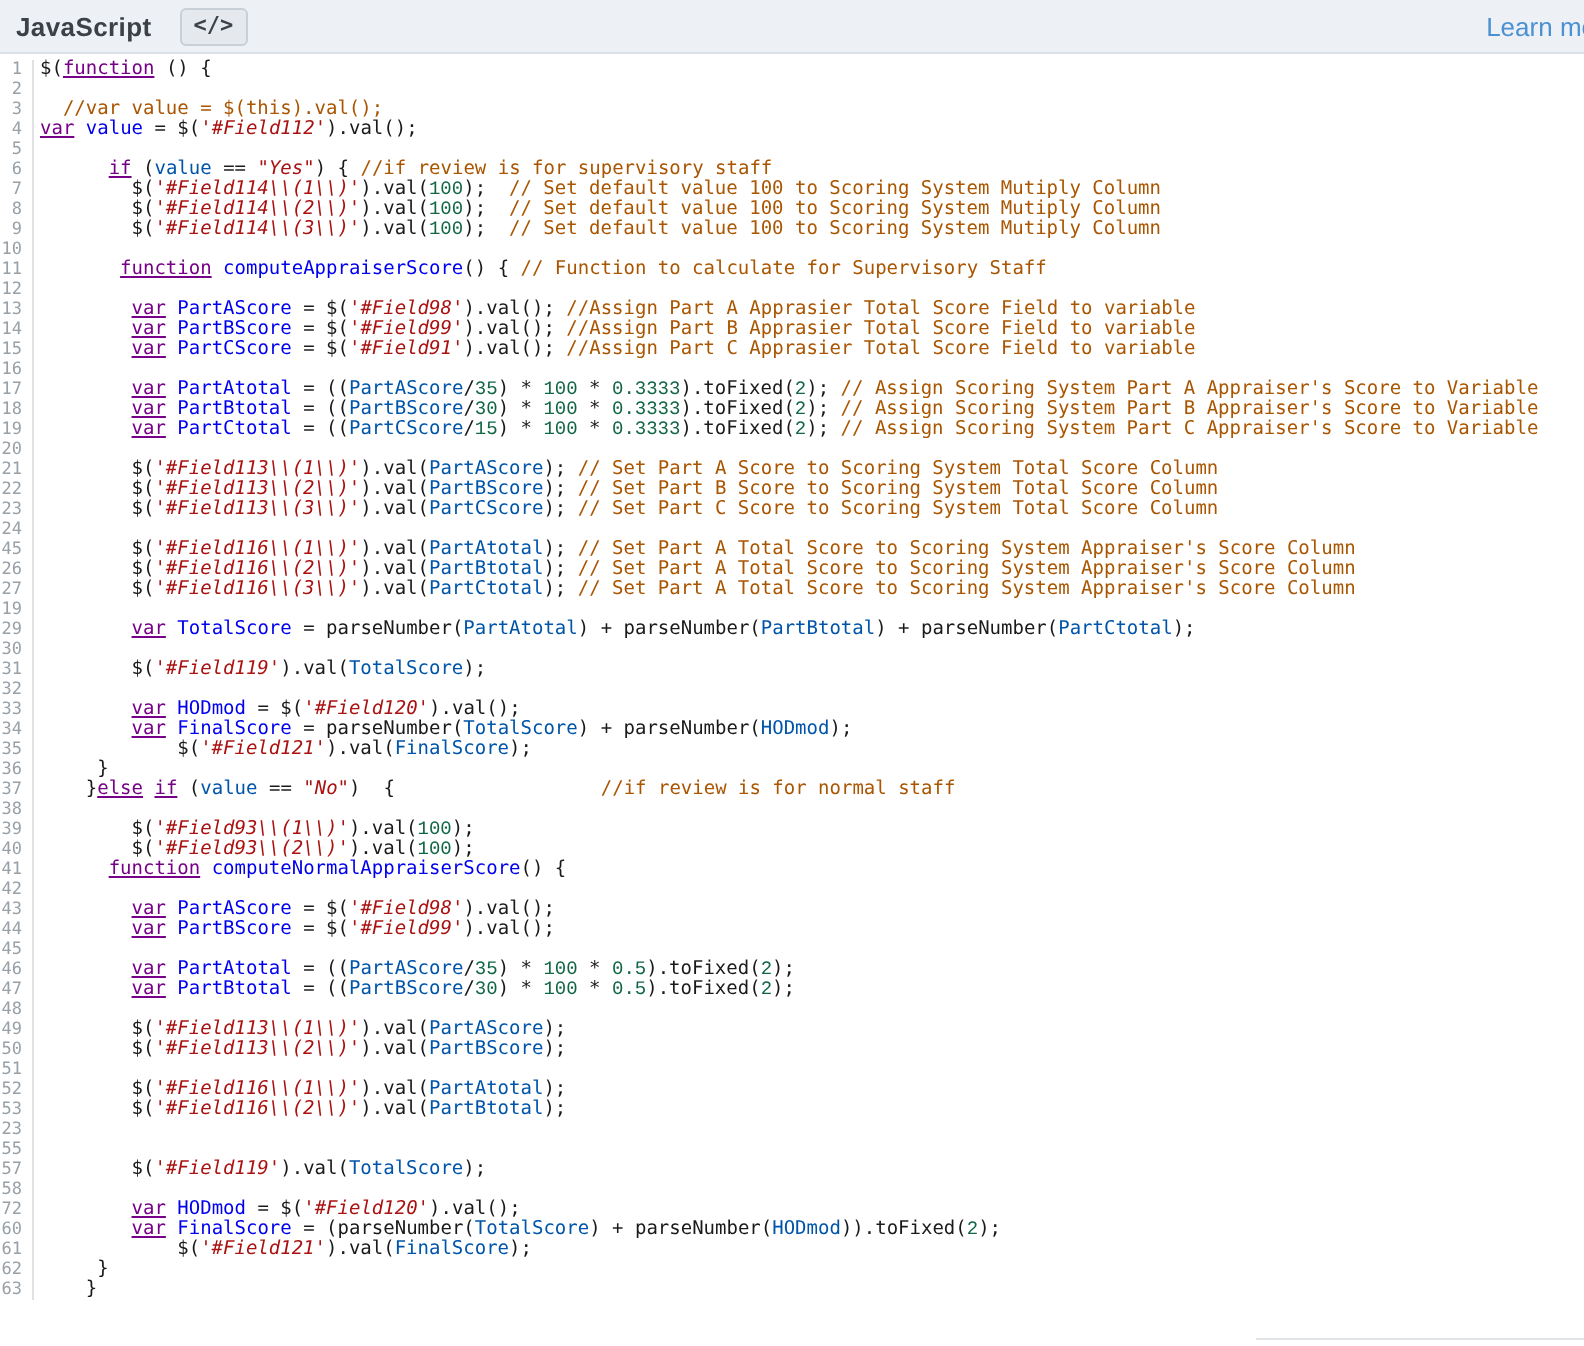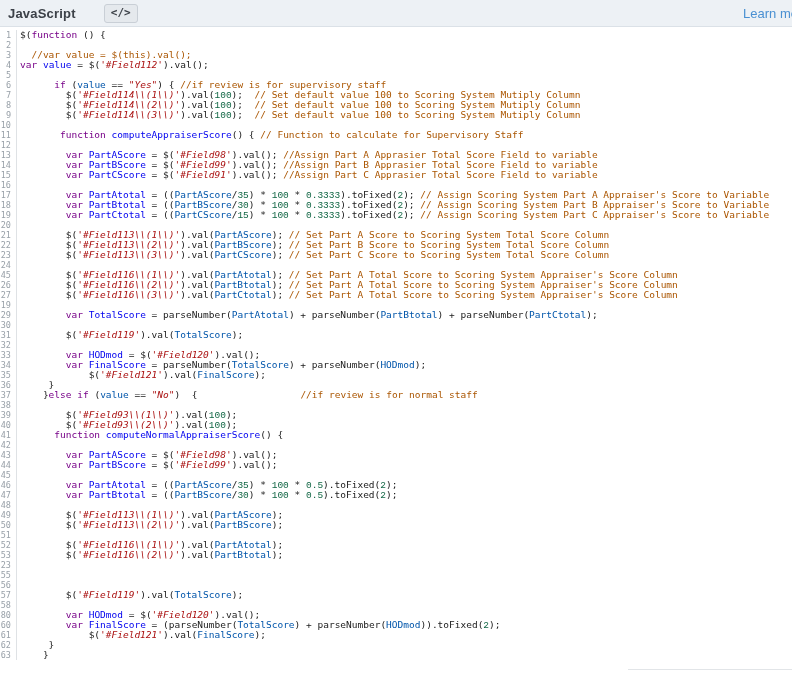--- a/index.html
+++ b/index.html
@@ -2,21 +2,21 @@
 <html style="--header_bg: #edf1f5; --header_border: #dbe1e7; --header_text: #3c4148; --btn_bg: #e5e9ed; --btn_border: #c9cfd6; --link: #4a90d2; --gutter_border: #dfe2e5; --line_number: #98a0a8; --plain: #1a1a1a; --keyword: #770088; --def: #0000ee; --var2: #0055aa; --string: #aa1111; --number: #116644; --comment: #aa5500;"><head>
 <meta charset="utf-8">
 <style>
   html,body{margin:0;padding:0;}
   body{
     width:792px;height:673px;overflow:hidden;background:#fff;position:relative;
     font-family:"Liberation Sans",sans-serif;
   }
   .header{
     height:27px;background:var(--header_bg);border-bottom:1px solid var(--header_border);
-    display:flex;align-items:center;padding:0 0 0 8px;box-sizing:border-box;gap:14px;
+    display:flex;align-items:center;padding:0 0 0 8px;box-sizing:border-box;
   }
   .lang-label{font-weight:bold;font-size:13px;color:var(--header_text);letter-spacing:0.2px;}
   .icon-btn{
     margin-left:14px;background:var(--btn_bg);border:1px solid var(--btn_border);border-radius:3px;
     font-size:11px;font-weight:bold;color:#3c4148;padding:1px 6px 2px;line-height:14px;cursor:pointer;
     font-family:"DejaVu Sans Mono",monospace;
   }
   .learn-link{
     margin-left:auto;color:var(--link);font-size:13px;text-decoration:none;white-space:nowrap;
     margin-right:-6px;cursor:pointer;
@@ -25,21 +25,21 @@
   .cm-line{
     display:flex;height:10px;
     font-family:"DejaVu Sans Mono",monospace;font-size:9.5px;line-height:10px;
   }
   .ln{
     flex:0 0 17px;box-sizing:border-box;text-align:right;padding-right:5px;
     color:var(--line_number);border-right:1px solid var(--gutter_border);
     font-size:8.5px;user-select:none;
   }
   .code{padding-left:3px;white-space:pre;color:var(--plain);}
-  .tk-kw{color:var(--keyword);}
+  .tk-kw{color:var(--keyword);text-decoration:underline;}
   .tk-def{color:var(--def);}
   .tk-var2{color:var(--var2);}
   .tk-str{color:var(--string);font-style:italic;}
   .tk-num{color:var(--number);font-family:Liberation Mono, monospace;}
   .tk-com{color:var(--comment);}
   .tk-pl{color:var(--plain);}
   .bottom-divider{position:absolute;left:628px;top:669px;width:164px;height:1px;background:#e2e5e8;}
 </style>
 </head>
 <body>
@@ -265,33 +265,29 @@
         <span class="code"><span class="tk-pl">        $(</span><span class="tk-str">'#Field116\\(2\\)'</span><span class="tk-pl">).val(</span><span class="tk-var2">PartBtotal</span><span class="tk-pl">);</span></span>
       </div>
       <div class="cm-line">
         <span class="ln">23</span>
         <span class="code"></span>
       </div>
       <div class="cm-line">
         <span class="ln">55</span>
       </div>
       <div class="cm-line">
-        <span class="ln">56</span>
-        <span class="code"></span>
-      </div>
-      <div class="cm-line">
         <span class="ln">57</span>
         <span class="code"><span class="tk-pl">        $(</span><span class="tk-str">'#Field119'</span><span class="tk-pl">).val(</span><span class="tk-var2">TotalScore</span><span class="tk-pl">);</span></span>
       </div>
       <div class="cm-line">
         <span class="ln">58</span>
         <span class="code"></span>
       </div>
       <div class="cm-line">
-        <span class="ln">80</span>
+        <span class="ln">72</span>
         <span class="code"><span class="tk-pl">        </span><span class="tk-kw">var</span><span class="tk-pl"> </span><span class="tk-def">HODmod</span><span class="tk-pl"> = $(</span><span class="tk-str">'#Field120'</span><span class="tk-pl">).val();</span></span>
       </div>
       <div class="cm-line">
         <span class="ln">60</span>
         <span class="code"><span class="tk-pl">        </span><span class="tk-kw">var</span><span class="tk-pl"> </span><span class="tk-def">FinalScore</span><span class="tk-pl"> = (parseNumber(</span><span class="tk-var2">TotalScore</span><span class="tk-pl">) + parseNumber(</span><span class="tk-var2">HODmod</span><span class="tk-pl">)).toFixed(</span><span class="tk-num">2</span><span class="tk-pl">);</span></span>
       </div>
       <div class="cm-line">
         <span class="ln">61</span>
         <span class="code"><span class="tk-pl">            $(</span><span class="tk-str">'#Field121'</span><span class="tk-pl">).val(</span><span class="tk-var2">FinalScore</span><span class="tk-pl">);</span></span>
       </div>

